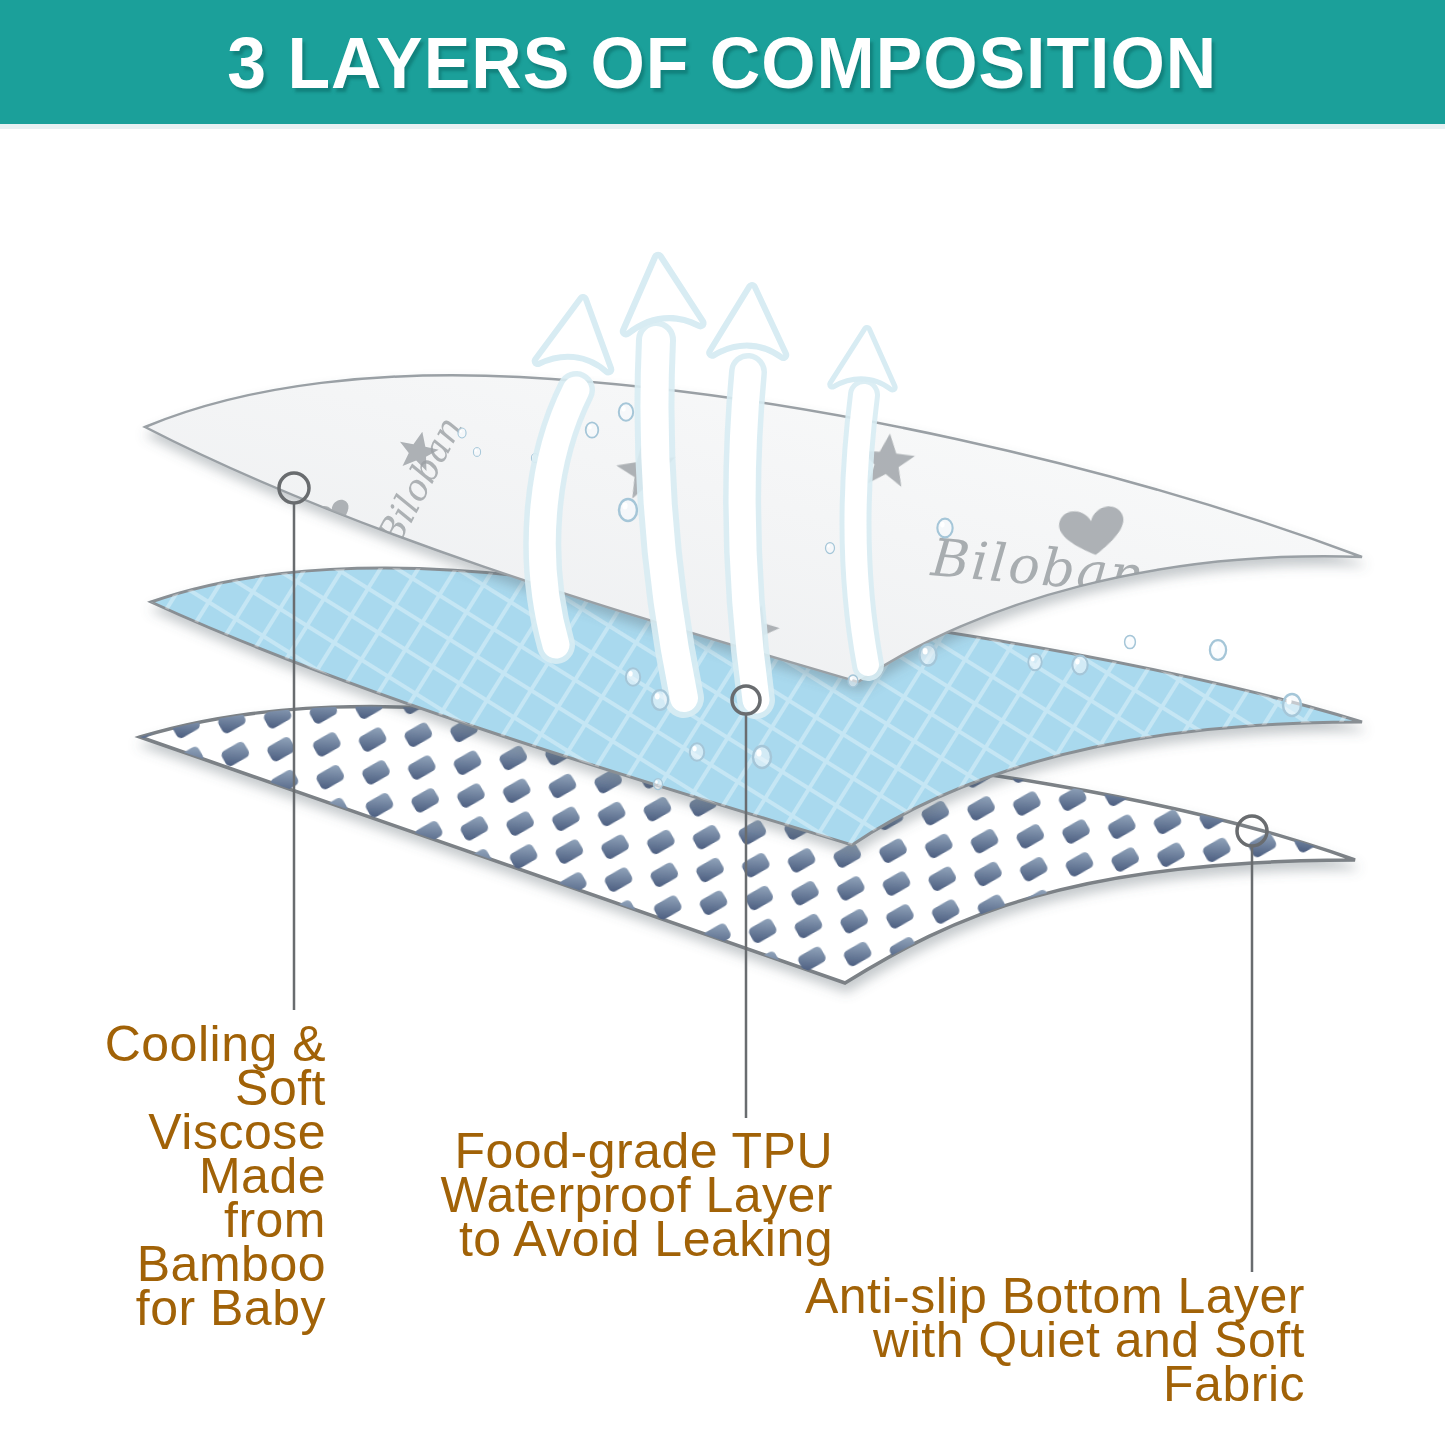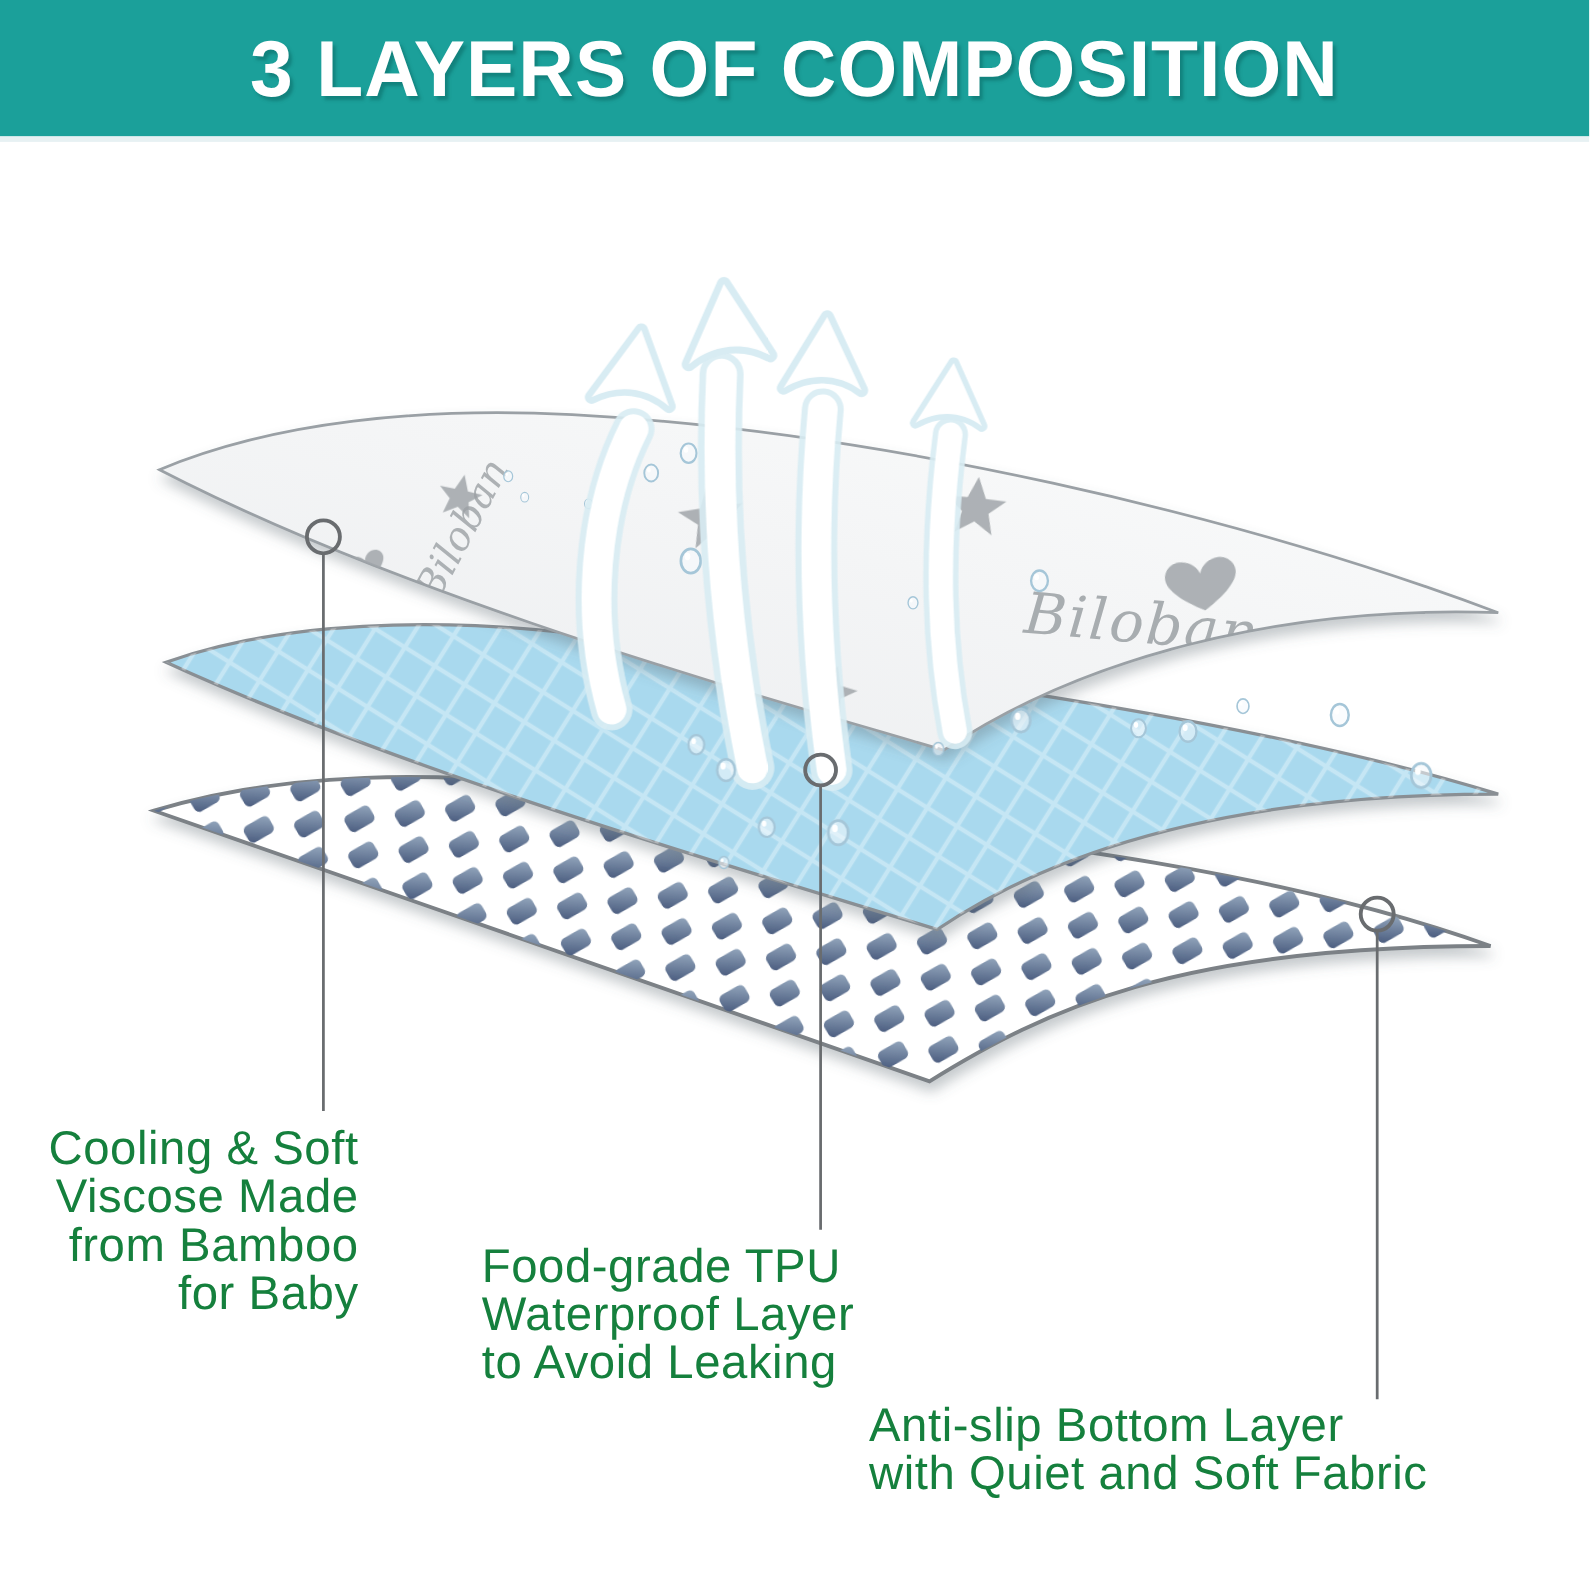--- a/index.html
+++ b/index.html
@@ -8,24 +8,24 @@
   
   .banner{position:absolute;left:0;top:0;width:1445px;height:124px;background:#1BA09A;}
   .banner-strip{position:absolute;left:0;top:124px;width:1445px;height:5px;background:#e7f1f3;}
   .banner-title{position:absolute;left:0;top:0;width:1445px;height:124px;line-height:126px;
         text-align:center;color:#ffffff;font-size:72px;font-weight:bold;letter-spacing:1px;
         text-shadow:3px 4px 3px rgba(0,75,72,.35);}
   .banner-title span{display:inline-block;transform:scaleX(.97);transform-origin:center;}
   
   #diagram{position:absolute;left:0;top:0;width:1445px;height:1445px;}
   
-  .callout{position:absolute;color:#15803d;font-size:43px;line-height:44px;
+  .callout{position:absolute;color:#a16207;font-size:50px;line-height:44px;
         white-space:pre-line;letter-spacing:.5px;}
   .callout.right{text-align:right;}
-  .callout.center{text-align:left;}
+  .callout.center{text-align:right;}
   #callout-bamboo{left:40px;top:1022px;width:286px;}
   #callout-tpu{left:438px;top:1129px;width:395px;}
   #callout-antislip{left:790px;top:1274px;width:515px;}
 </style>
 </head>
 <body>
 
 <div id="page">
 
   <div class="banner"></div>

